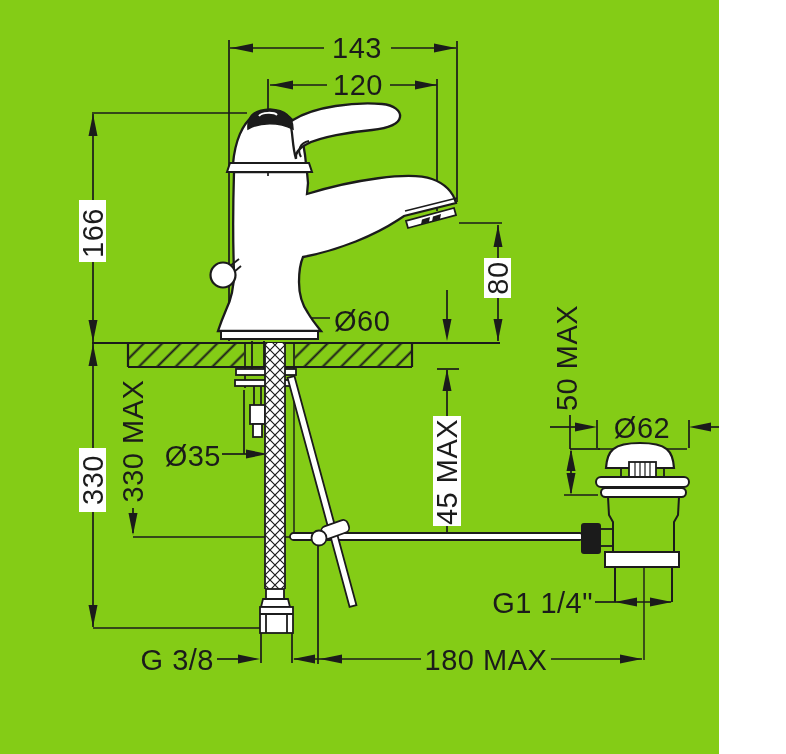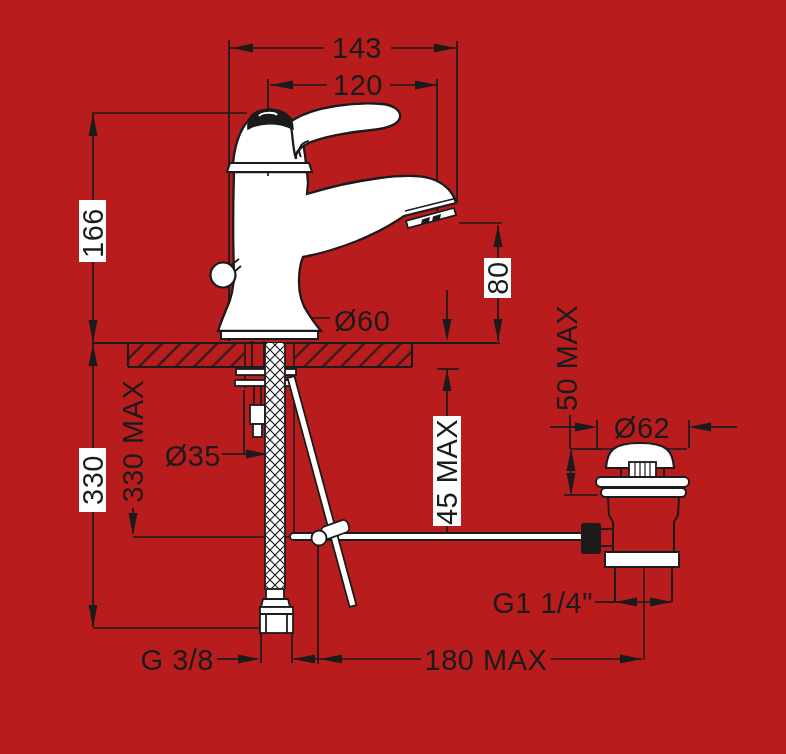--- a/index.html
+++ b/index.html
@@ -1,16 +1,16 @@
 <!DOCTYPE html>
 <html><head>
 <meta charset="utf-8">
 <style>
   html,body{margin:0;padding:0;background:#ffffff;}
-  .stage{position:relative;width:786px;height:754px;background:#b91c1c;overflow:hidden;}
+  .stage{position:relative;width:719px;height:754px;background:#84cc16;overflow:hidden;}
   svg{position:absolute;left:0;top:0;}
   text{font-family:"Liberation Sans","DejaVu Sans",sans-serif;font-size:29px;fill:#1b1b1b;letter-spacing:0.5px;}
 </style>
 </head>
 <body>
 
 <div class="stage">
 <svg width="786" height="754" viewBox="0 0 786 754">
   <defs>
     <pattern id="hatch" width="13" height="13" patternUnits="userSpaceOnUse" patternTransform="rotate(45)">

